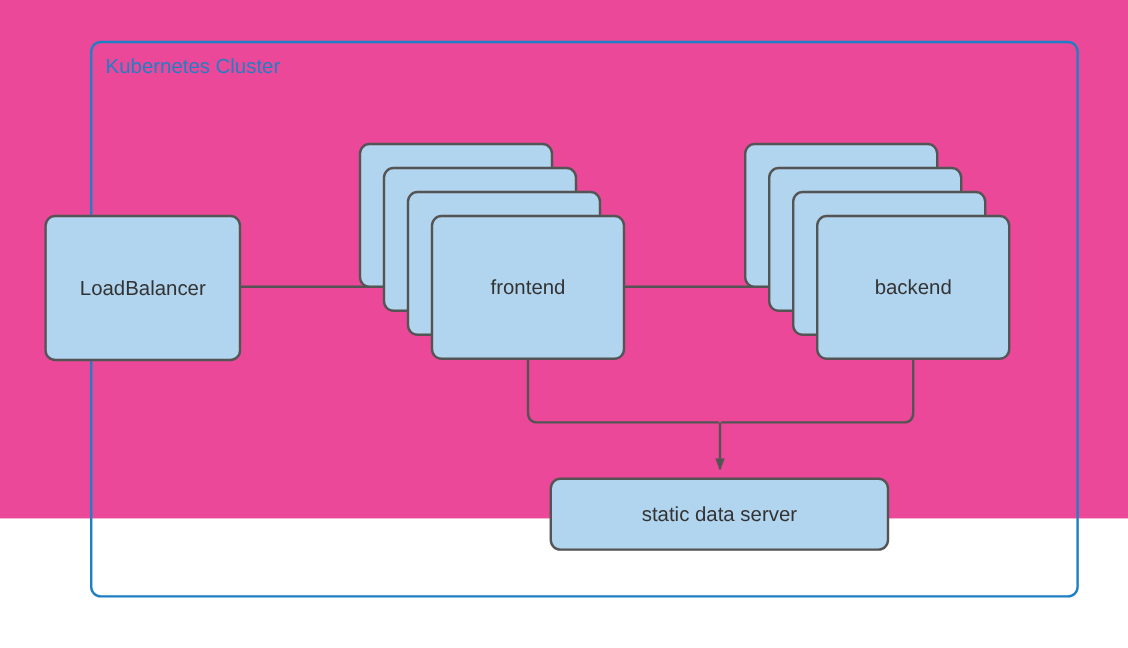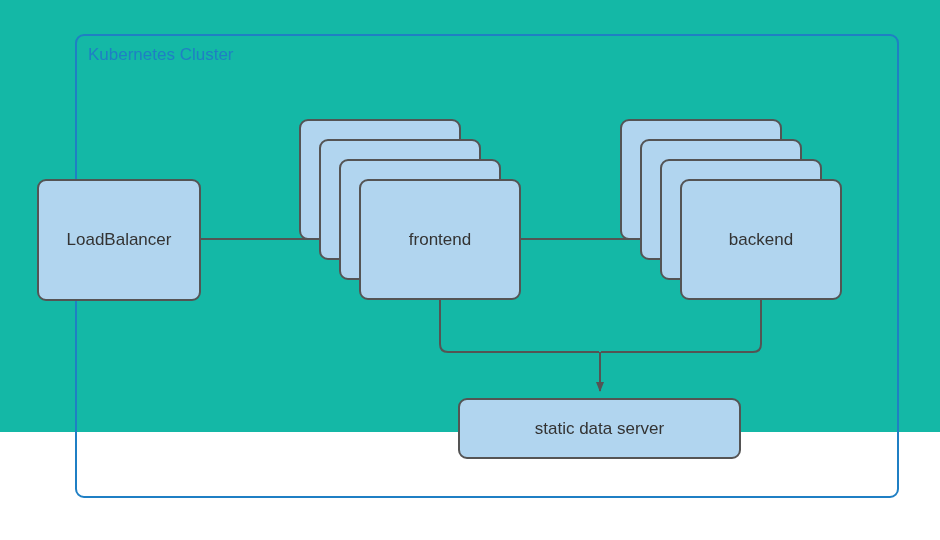--- a/index.html
+++ b/index.html
@@ -11,21 +11,21 @@
   body {
     width: 940px;
     height: 540px;
     font-family: "Liberation Sans", sans-serif;
     overflow: hidden;
   }
   #canvas {
     position: relative;
     width: 940px;
     height: 432px;
-    background: #14b8a6;
+    background: #ec4899;
   }
   #diagram-svg {
     display: block;
     width: 940px;
     height: 540px;
   }
   .node-label {
     font-family: "Liberation Sans", sans-serif;
     font-size: 17px;
     fill: #333333;

